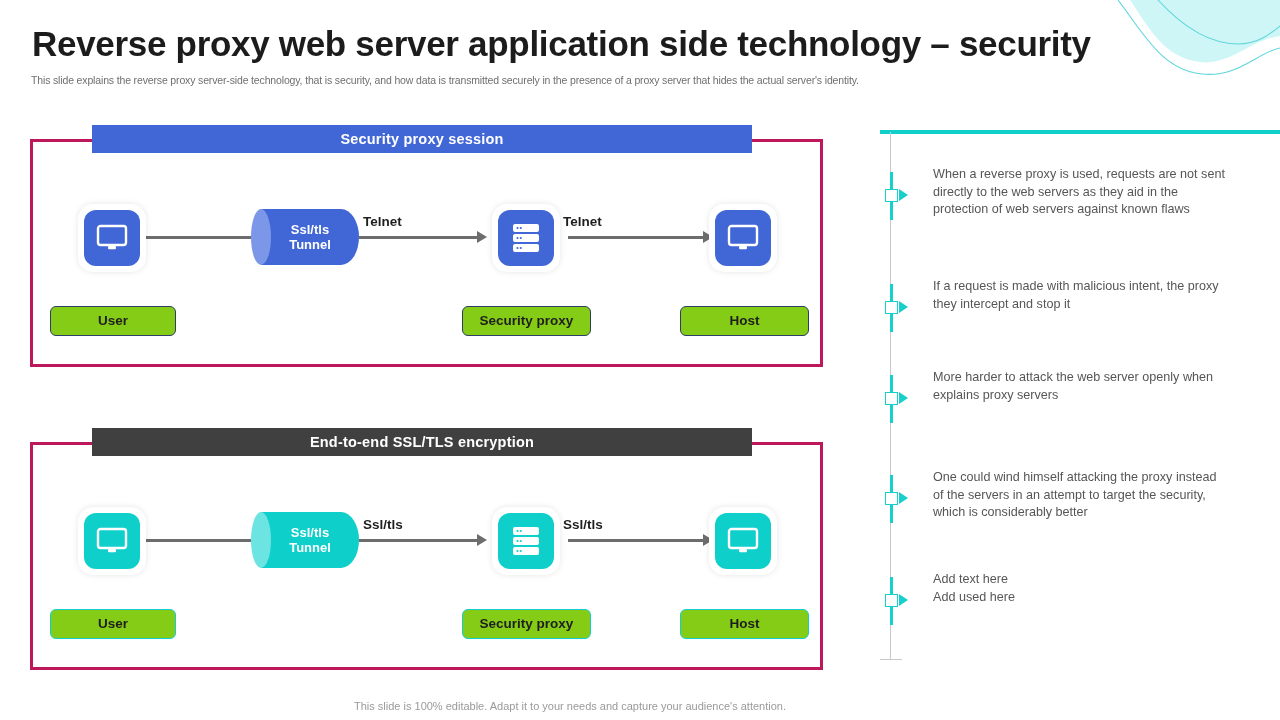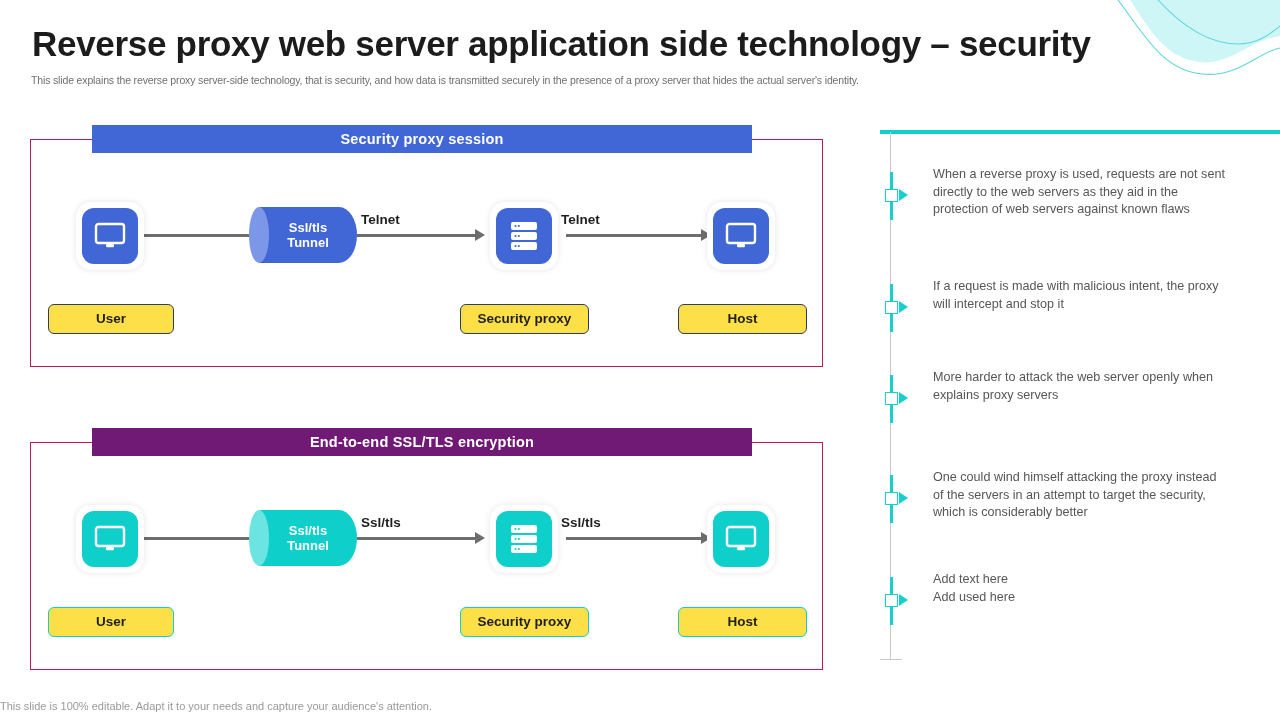--- a/index.html
+++ b/index.html
@@ -44,41 +44,41 @@
     width: 1000px;
     font-size: 10.5px;
     color: #6f6f6f;
     letter-spacing: -0.15px;
     white-space: nowrap;
   }
 
   
   .panel {
     position: absolute;
-    border: 1px solid #be185d;
+    border: 3px solid #be185d;
     background: #ffffff;
     box-sizing: border-box;
   }
   #panel-1 { left: 30px; top: 139px; width: 793px; height: 228px; }
   #panel-2 { left: 30px; top: 442px; width: 793px; height: 228px; }
 
   .panel-header {
     position: absolute;
     left: 92px;
     width: 660px;
     height: 28px;
     line-height: 28px;
     text-align: center;
     color: #ffffff;
     font-size: 14.5px;
     font-weight: bold;
     letter-spacing: 0.2px;
   }
   #panel-header-1 { top: 125px; background: #4166D5; }
-  #panel-header-2 { top: 428px; background: #701a75; }
+  #panel-header-2 { top: 428px; background: #404040; }
 
   
   .diagram {
     position: absolute;
     left: 0;
     top: 0;
     width: 793px;
     height: 228px;
   }
 
@@ -104,21 +104,21 @@
   }
   .blue .inner { background: #4166D5; }
   .teal .inner { background: #0FCFCB; }
 
   .node-label {
     position: absolute;
     height: 30px;
     line-height: 28px;
     text-align: center;
     border-radius: 6px;
-    background: #fde047;
+    background: #84cc16;
     font-size: 13.5px;
     font-weight: bold;
     color: #1f1f1f;
     box-sizing: border-box;
   }
   .blue-border { border: 1px solid #2c3e66; }
   .teal-border { border: 1px solid #12CFCB; }
 
   
   .conn {
@@ -252,23 +252,24 @@
     line-height: 17.5px;
     color: #565656;
     margin-left: 10px;
   }
 
   .slide-footer {
     position: absolute;
     left: 0;
     top: 700px;
     width: 1052px;
-    text-align: left;
+    text-align: center;
     font-size: 11px;
     color: #9a9a9a;
+    padding-left: 44px;
   }
 </style>
 </head>
 <body>
 
 <svg class="corner-deco" viewBox="0 0 170 118">
   <path d="M20,0 C40,30 55,58 90,62 C120,66 140,40 170,36 L170,0 Z" fill="#CFF6F6"></path>
   <path d="M8,0 C34,34 52,70 92,74 C128,78 148,52 170,48" fill="none" stroke="#5FD6DC" stroke-width="1.1"></path>
   <path d="M48,0 C70,24 96,44 128,44 C148,44 160,34 170,26" fill="none" stroke="#5FD6DC" stroke-width="1.1"></path>
 </svg>
@@ -410,21 +411,21 @@
   <div class="seg"></div>
   <div class="sq"></div>
   <div class="tri"></div>
   <div class="txt">When a reverse proxy is used, requests are not sent directly to the web servers as they aid in the protection of web servers against known flaws</div>
 </div>
 
 <div class="bullet" style="top:284px;">
   <div class="seg"></div>
   <div class="sq"></div>
   <div class="tri"></div>
-  <div class="txt">If a request is made with malicious intent, the proxy will intercept and stop it</div>
+  <div class="txt">If a request is made with malicious intent, the proxy they intercept and stop it</div>
 </div>
 
 <div class="bullet" style="top:375px;">
   <div class="seg"></div>
   <div class="sq"></div>
   <div class="tri"></div>
   <div class="txt">More harder to attack the web server openly when explains proxy servers</div>
 </div>
 
 <div class="bullet" style="top:475px;">

